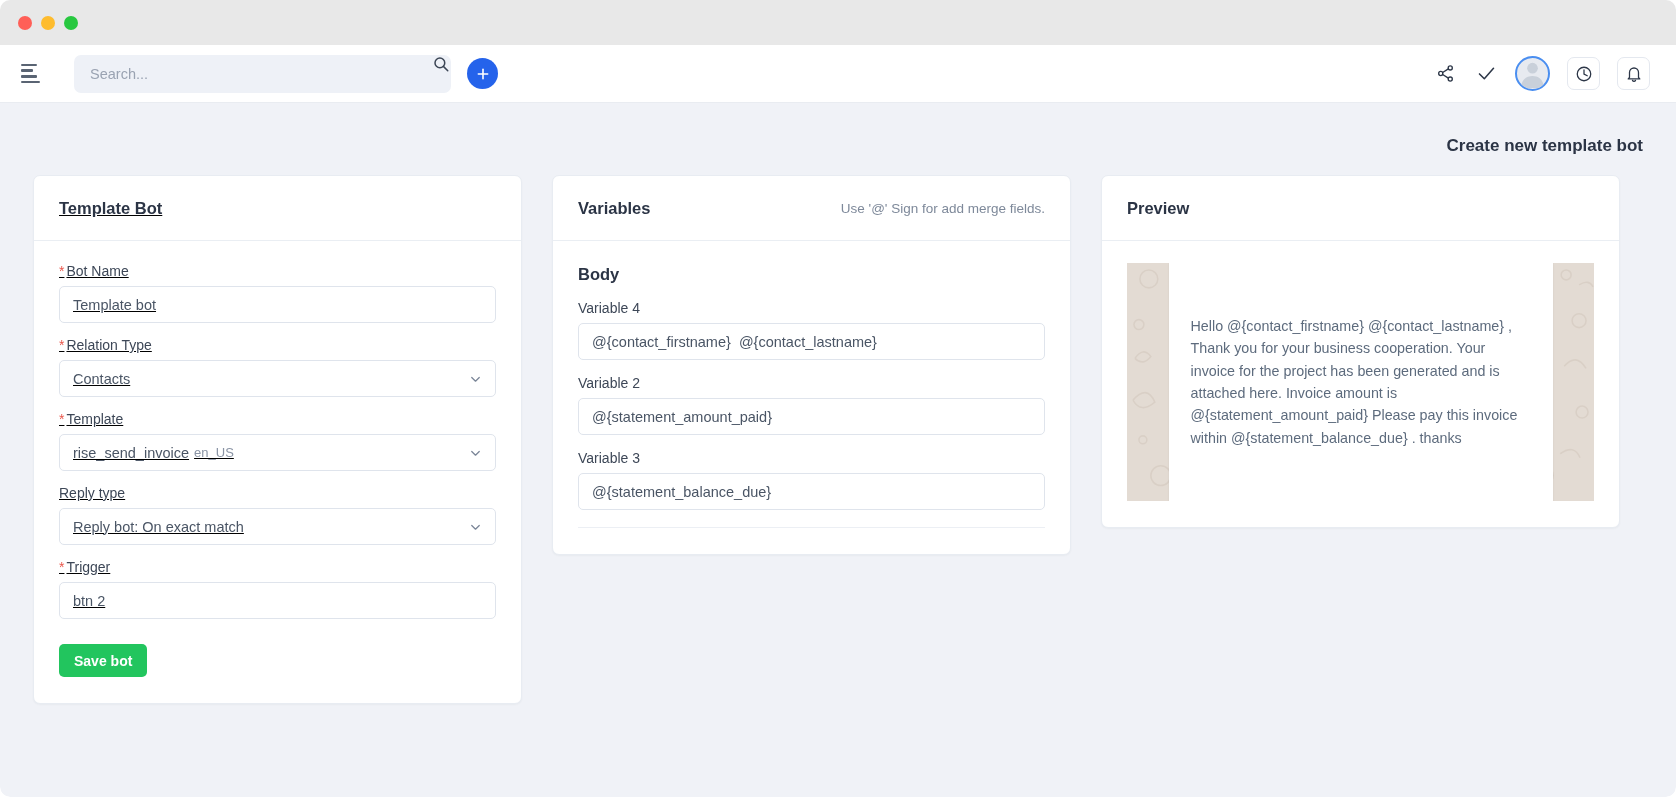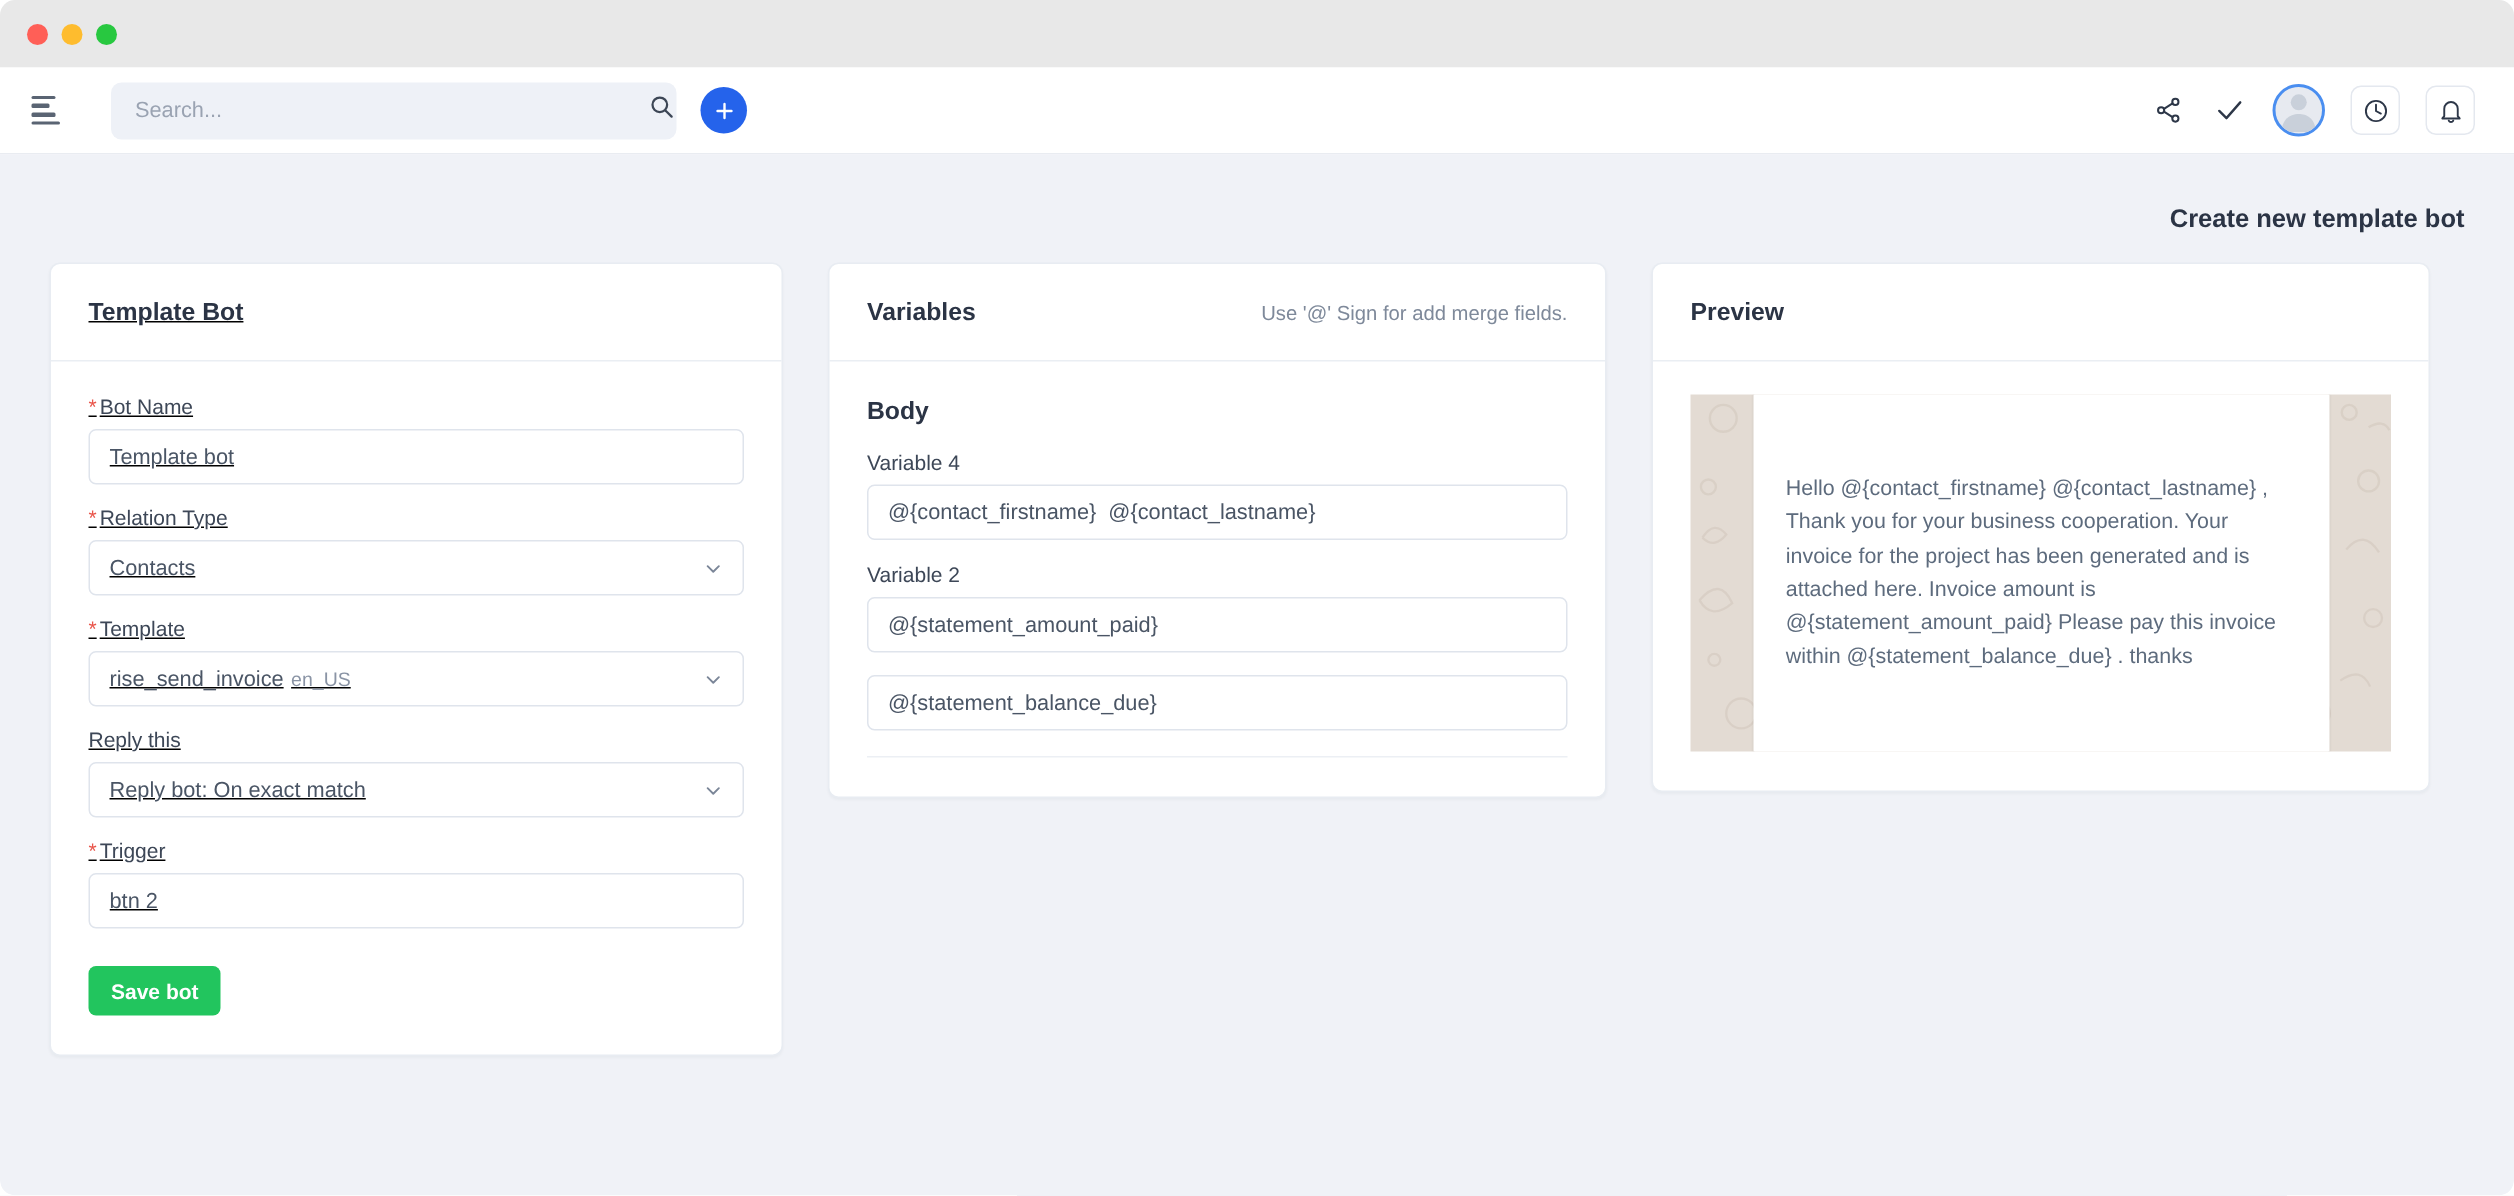--- a/index.html
+++ b/index.html
@@ -58,21 +58,20 @@
   .hamburger i:nth-child(3) { width: 16px; }
   .hamburger i:nth-child(4) { width: 19px; }
 
   .searchbox {
     margin-left: 30px;
     width: 377px;
     height: 38px;
     background: #eef1f7;
     border-radius: 7px;
     display: flex;
-    align-items: center;
     padding: 0 1px 0 16px;
   }
   .searchbox input {
     flex: 1;
     border: none;
     outline: none;
     background: transparent;
     font-family: "Liberation Sans", sans-serif;
     font-size: 14.5px;
     color: #4e5764;
@@ -393,21 +392,21 @@
               <span class="lang-suffix">en_US</span>
               <span class="caret">
                 <svg width="15" height="15" viewBox="0 0 24 24" fill="none" stroke="currentColor" stroke-width="2" stroke-linecap="round" stroke-linejoin="round">
                   <polyline points="6,9.5 12,15.5 18,9.5"></polyline>
                 </svg>
               </span>
             </div>
           </div>
 
           <div class="field">
-            <label class="field-label">Reply this</label>
+            <label class="field-label">Reply type</label>
             <div class="select">
               <span>Reply bot: On exact match</span>
               <span class="caret">
                 <svg width="15" height="15" viewBox="0 0 24 24" fill="none" stroke="currentColor" stroke-width="2" stroke-linecap="round" stroke-linejoin="round">
                   <polyline points="6,9.5 12,15.5 18,9.5"></polyline>
                 </svg>
               </span>
             </div>
           </div>
 
@@ -435,20 +434,21 @@
             <label class="var-label">Variable 4</label>
             <input class="input" type="text" value="@{contact_firstname}  @{contact_lastname}" style="">
           </div>
 
           <div class="var-field">
             <label class="var-label">Variable 2</label>
             <input class="input" type="text" value="@{statement_amount_paid}" style="">
           </div>
 
           <div class="var-field">
+            <label class="var-label">Variable 3</label>
             <input class="input" type="text" value="@{statement_balance_due}" style="">
           </div>
 
           <div class="divider"></div>
         </div>
       </div>
 
       <div class="card col-right">
         <div class="card-head">
           <span class="card-title">Preview</span>

